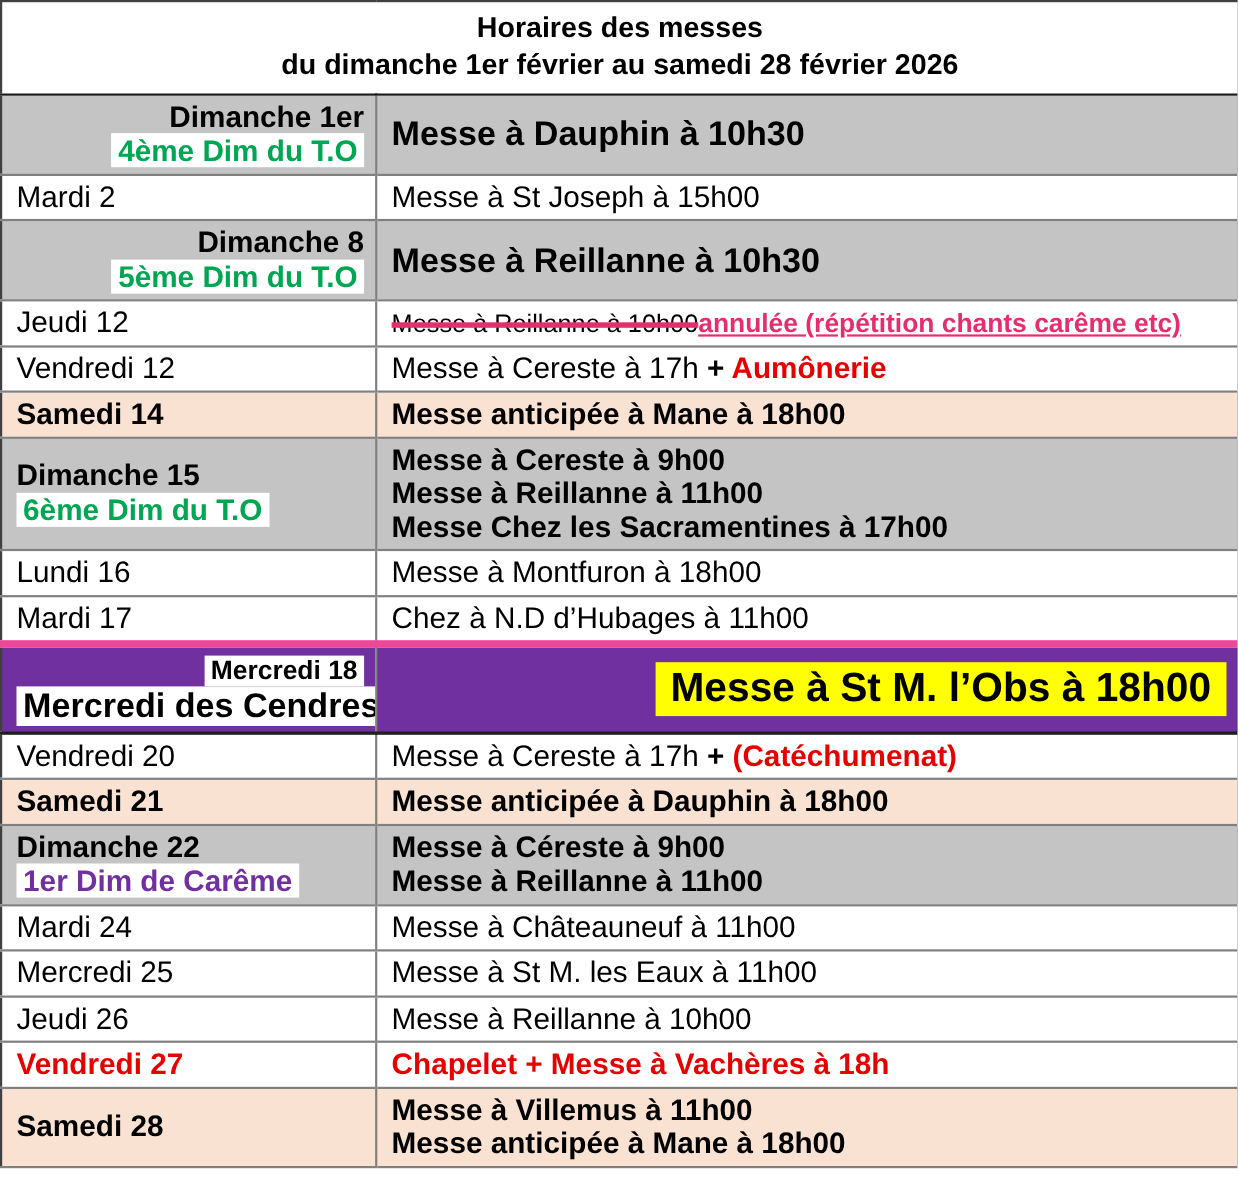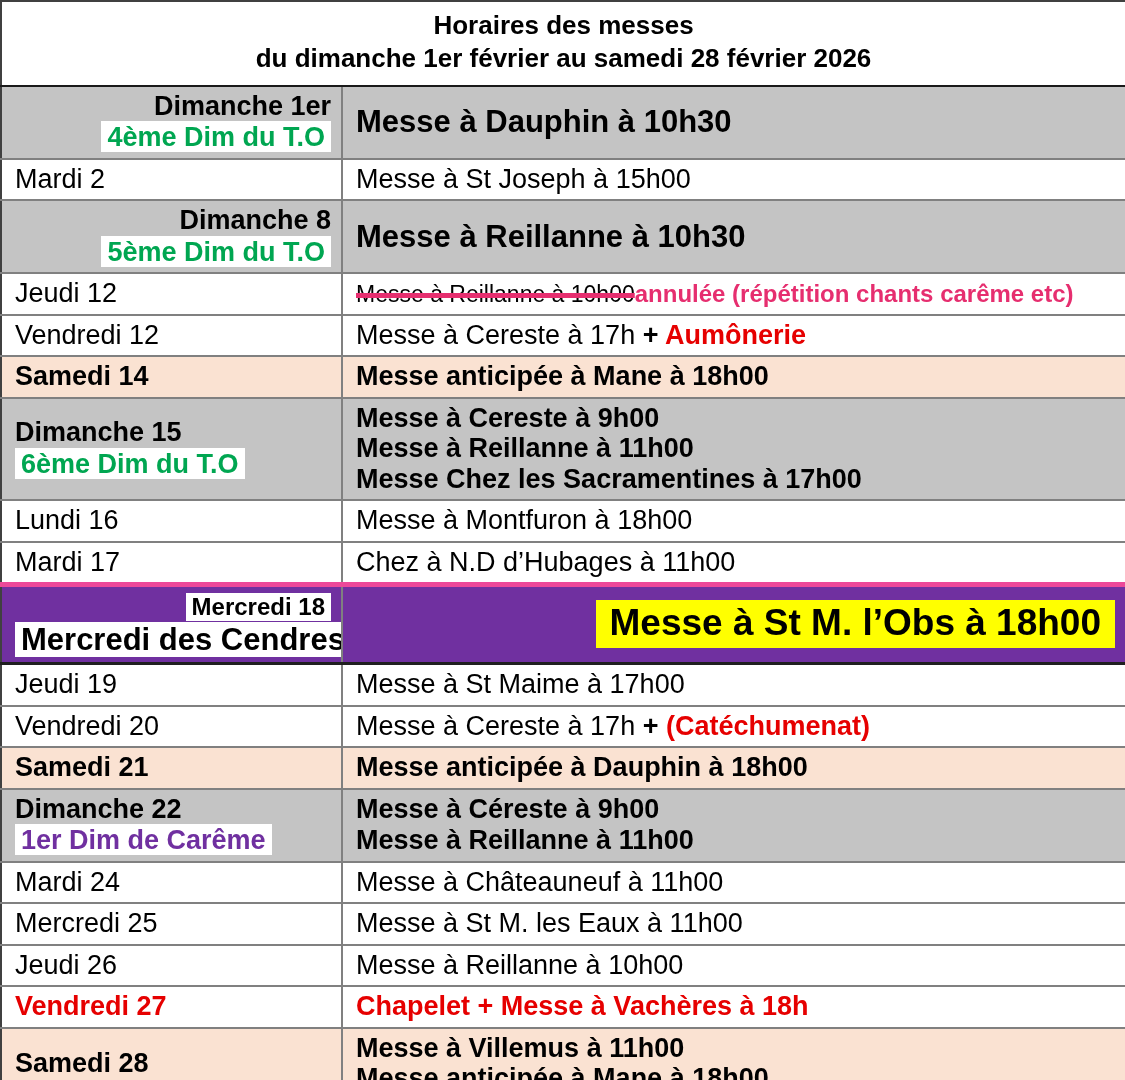--- a/index.html
+++ b/index.html
@@ -33,39 +33,39 @@
     padding: 7px 10px 9px 10px;
     background: #ffffff;
     border-bottom: 2px solid #1a1a1a;
   }
 
   tr.sched-row { border-bottom: 2px solid var(--grid-border); }
   tr.bg-white  { background: #ffffff; }
   tr.bg-gray   { background: var(--header-gray); }
   tr.bg-peach  { background: var(--saturday-peach); }
   tr.bg-purple { background: var(--ash-purple); }
-  tr.ash { border-top: 5px solid #ec4899; border-bottom: 3px solid #1f1f1f; border-radius: 31px; }
+  tr.ash { border-top: 7px solid #ec4899; border-bottom: 3px solid #1f1f1f; border-radius: 31px; }
 
   td.date-cell, td.content-cell {
     vertical-align: middle;
     padding: 4px 10px 5px 13px;
     font-size: 27px;
     overflow: hidden;
   }
   td.date-cell {
     border-right: 2px solid var(--grid-border);
   }
   td.align-center { text-align: right; }
 
   .line { line-height: 1.13; white-space: nowrap; }
 
   .b { font-weight: bold; }
   .green  { color: var(--ordinary-green); }
   .red    { color: var(--alert-red); }
-  .pink   { color: var(--cancel-pink); }
+  .pink   { color: var(--cancel-pink); text-decoration: underline; }
   .purpletext { color: var(--lent-purple); }
 
   .hlw {
     background: var(--highlight-white);
     display: inline-block;
     padding: 1px 6px 0 6px;
     line-height: 1.12;
   }
   .hly {
     background: var(--highlight-yellow);
@@ -185,28 +185,20 @@
           <td class="date-cell align-center">
             <div class="line"><span class="b hlw d18">Mercredi 18</span></div>
             <div class="line"><span class="b hlw cendres">Mercredi des Cendres</span></div>
           </td>
           <td class="content-cell align-center">
             <div class="line"><span class="b hly xl">Messe à St M. l’Obs à 18h00</span></div>
           </td>
         </tr>
         <tr class="sched-row bg-white">
           <td class="date-cell">
-            <div class="line"><span>Jeudi 19</span></div>
-          </td>
-          <td class="content-cell">
-            <div class="line"><span>Messe à St Maime à 17h00</span></div>
-          </td>
-        </tr>
-        <tr class="sched-row bg-white">
-          <td class="date-cell">
             <div class="line"><span>Vendredi 20</span></div>
           </td>
           <td class="content-cell">
             <div class="line"><span>Messe à Cereste à 17h </span><span class="b">+ </span><span class="b red">(Catéchumenat)</span></div>
           </td>
         </tr>
         <tr class="sched-row bg-peach">
           <td class="date-cell">
             <div class="line"><span class="b">Samedi 21</span></div>
           </td>

